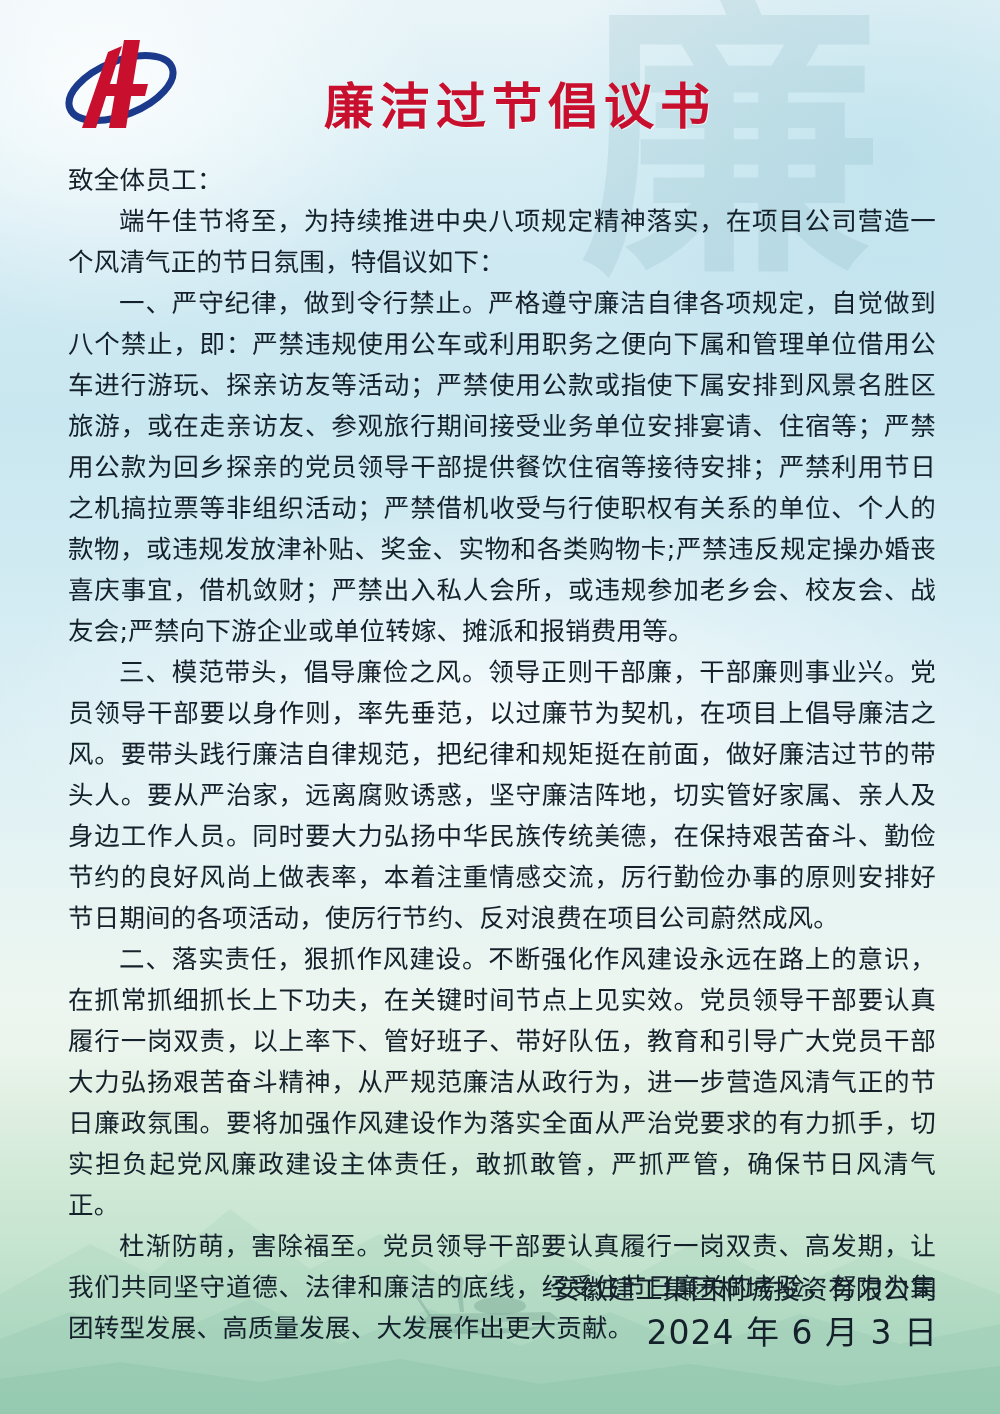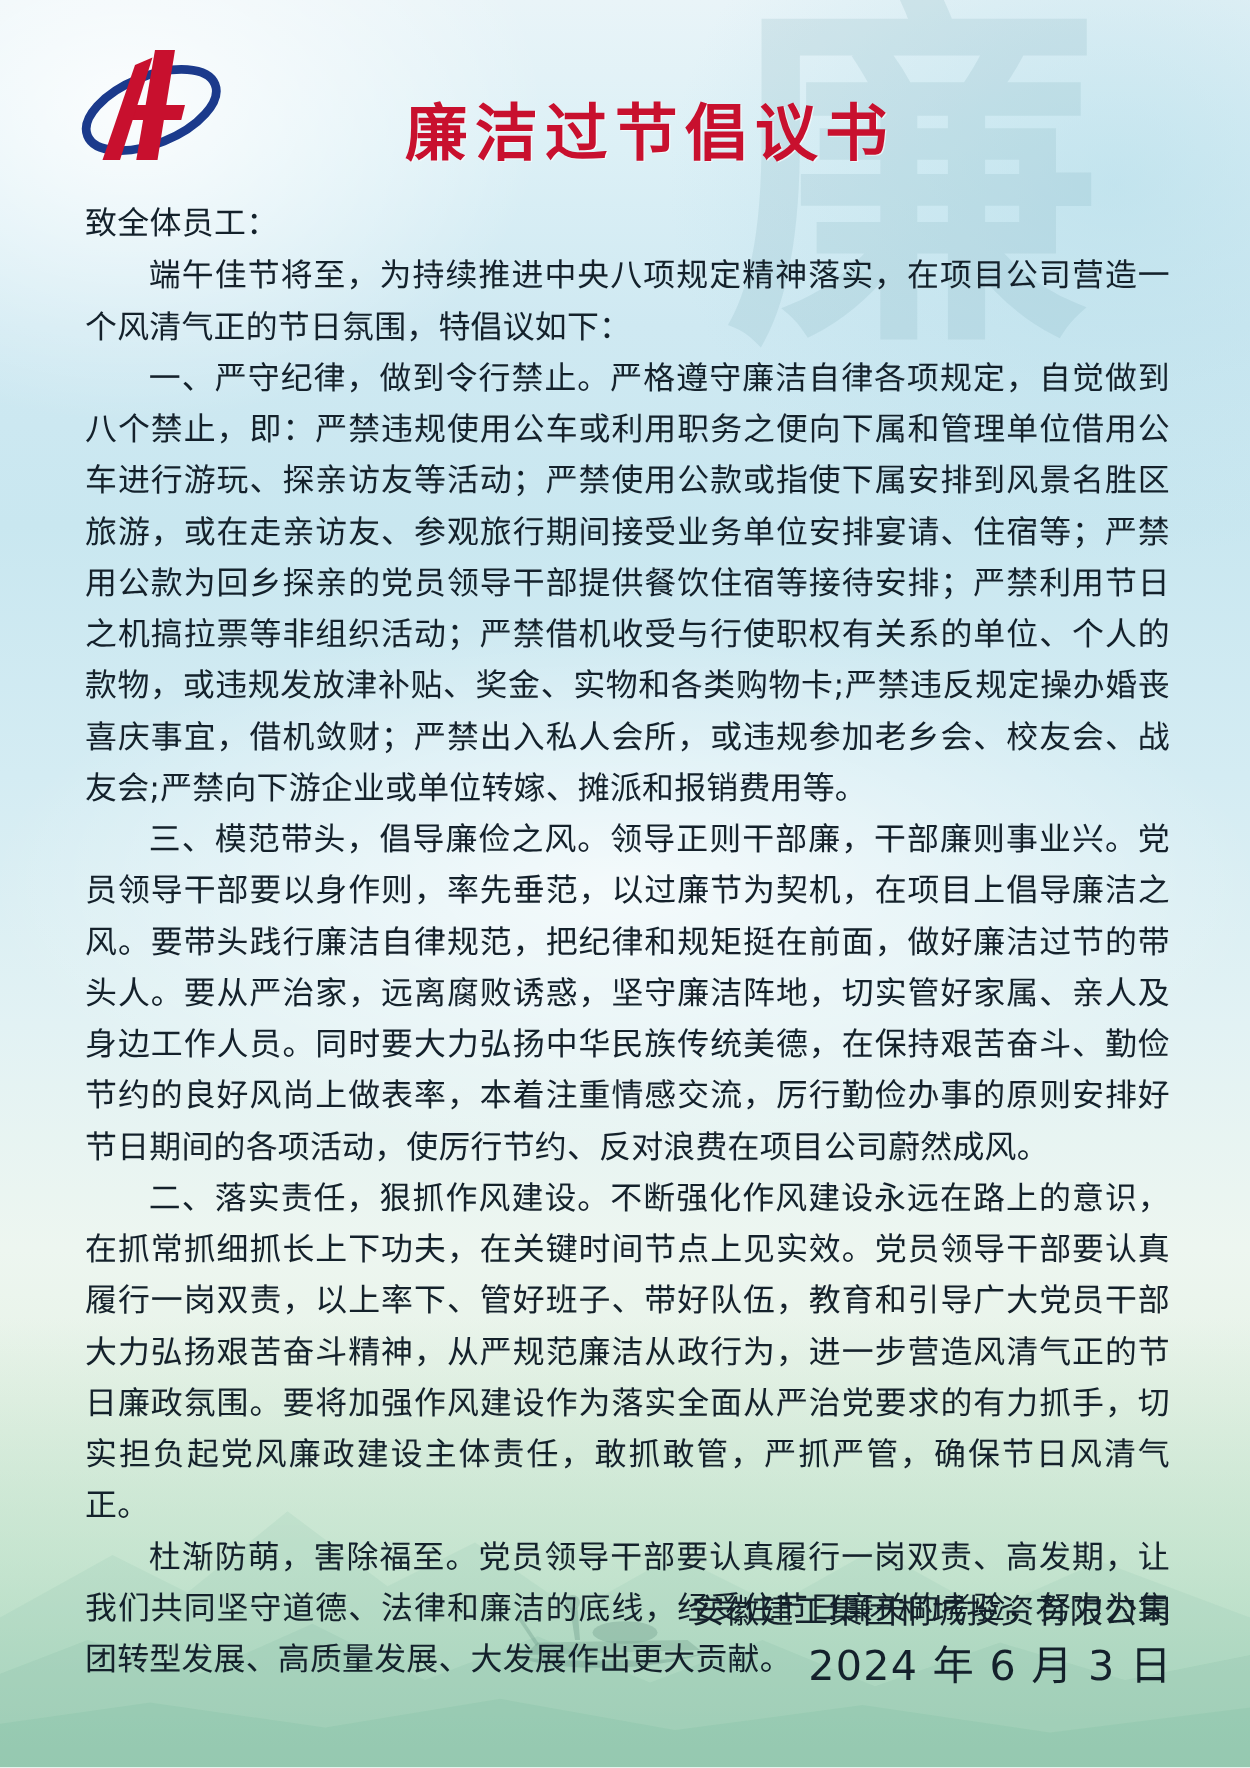--- a/index.html
+++ b/index.html
@@ -114,21 +114,21 @@
   }
 
   
   .body-area {
     position: absolute;
     left: 68px;
     top: 160px;
     width: 868px;
   }
   .salutation {
-    font-family: Liberation Mono, monospace;
+    font-family: Liberation Serif, serif;
     font-size: 25.5px;
     line-height: 41px;
     color: #14212b;
     letter-spacing: 0.3px;
   }
   .para {
     font-family: "DejaVu Sans", sans-serif;
     font-size: 25.5px;
     line-height: 41px;
     color: #14212b;

